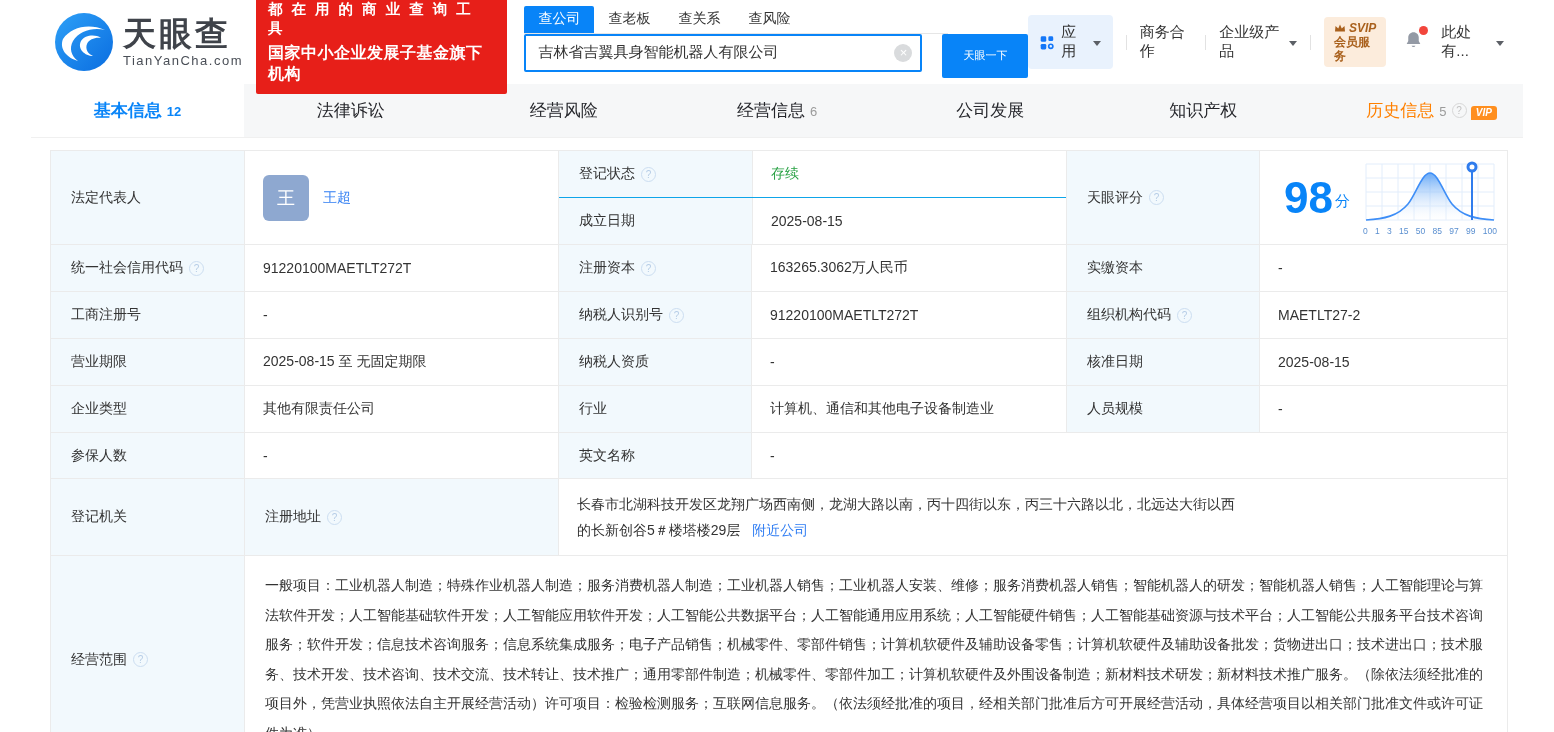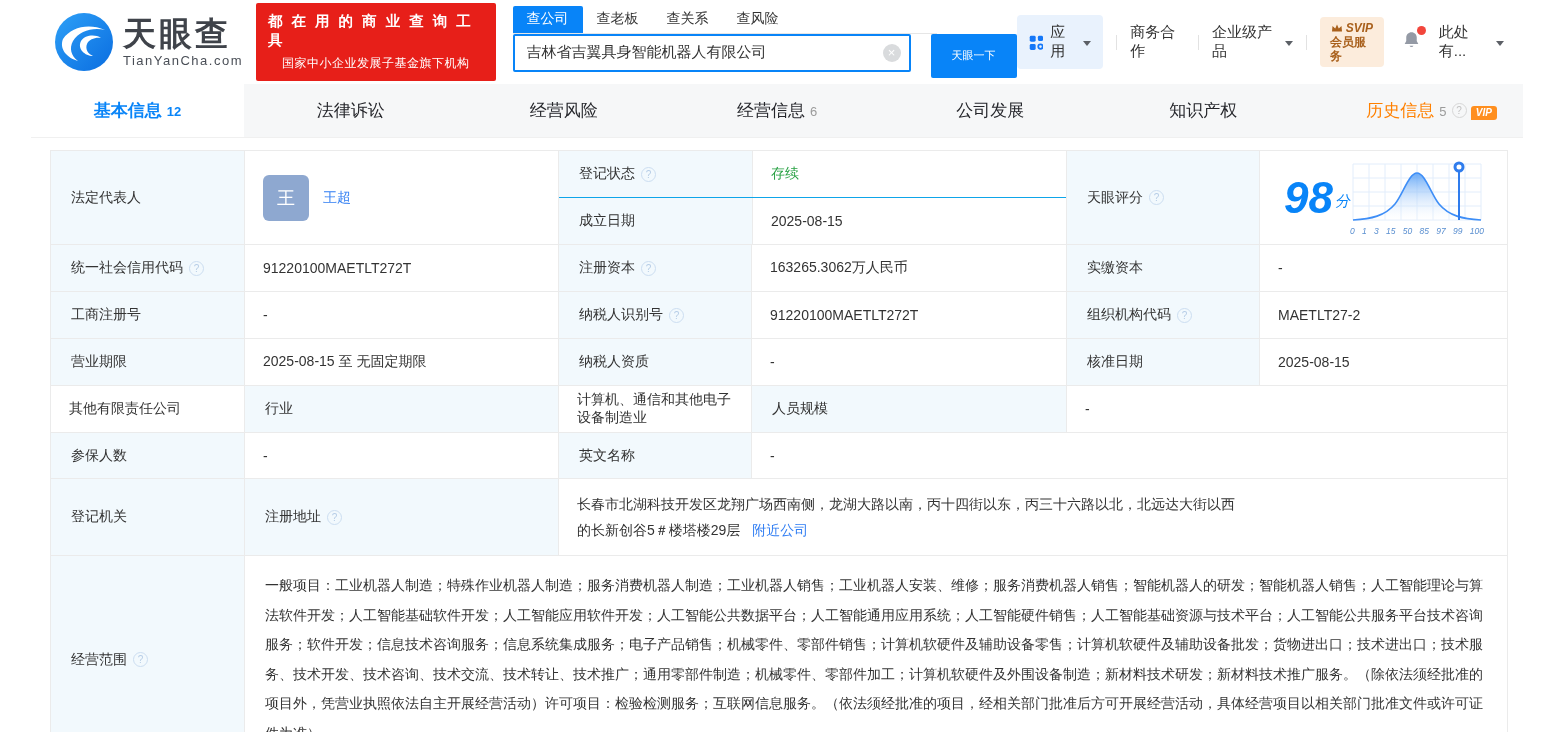--- a/index.html
+++ b/index.html
@@ -8,21 +8,21 @@
 
   
   .top { height:84px; display:flex; align-items:center; padding:0 50px 0 55px; background:#fff; }
   .logo-wrap { display:flex; align-items:center; gap:10px; }
   .logo-mark { width:58px; height:58px; }
   .logo-cn { font-size:33px; font-weight:700; color:#3f434a; letter-spacing:3px; line-height:34px; }
   .logo-en { font-size:13px; color:#4a4f57; letter-spacing:1.5px; margin-top:2px; }
   .slogan { margin-left:13px; background:#e71f19; color:#fff; padding:9px 12px; border-radius:2px;
     display:flex; flex-direction:column; gap:5px; }
   .slogan .l1 { font-size:14.5px; font-weight:700; letter-spacing:2.5px; }
-  .slogan .l2 { font-size:12px; font-weight:400; letter-spacing:0.5px;text-align:center; }
+  .slogan .l2 { font-size:16px; font-weight:700; letter-spacing:0.5px; }
 
   .search-area { margin-left:17px; display:flex; flex-direction:column; }
   .search-tabs { display:flex; align-items:flex-end; gap:0; height:27px; width:424px; border-bottom:1px solid #e6e6e6; }
   .stab { font-size:14px; color:#333; padding:4px 14px 5px; cursor:pointer; }
   .stab.active { background:#0884f8; color:#fff; border-radius:2px 2px 0 0; }
   .search-row { display:flex; }
   .input-wrap { position:relative; width:398px; }
   .input-wrap input { width:100%; height:38px; border:2px solid #0884f8; border-radius:2px;
     font-size:15px; color:#333; padding:0 36px 0 12px; outline:none;
     font-family:"Liberation Sans","DejaVu Sans",sans-serif; }
@@ -71,21 +71,21 @@
   .r1 { grid-template-columns:193px 314px 508px 193px 1fr; }
   .mid { flex-direction:column; align-items:stretch !important; padding:0; }
   .mrow { display:flex; flex:1; }
   .mrow + .mrow { border-top:1px solid #0ea5e9; }
   .mlbl { width:193px; background:#f2f9fd; display:flex; align-items:center; gap:6px; padding-left:20px; font-size:14px; color:#333; }
   .mval { flex:1; border-left:1px solid #ebebeb; display:flex; align-items:center; padding:0 18px; font-size:14px; color:#333; }
   .green { color:#2aa245; }
   .link { color:#317ef3; text-decoration:none; cursor:pointer; }
   .avatar { width:46px; height:46px; border-radius:6px; background:#8ea8d0; color:#fff; font-size:18px;
     display:flex; align-items:center; justify-content:center; margin-right:14px; flex:none; }
-  .score-cell { justify-content:flex-start; padding:0 10px 0 24px;font-style:italic; }
+  .score-cell { justify-content:space-between; padding:0 10px 0 24px; }
   .score-num { font-size:44px; font-weight:700; color:#0884f8; line-height:44px; }
   .score-unit { font-size:15px; color:#0884f8; margin:16px 0 0 2px; }
   .chart { width:134px; }
   .chart-axis { display:flex; justify-content:space-between; font-size:8.5px; color:#5a8fd0; margin-top:1px; }
   .addr-cell { padding:12px 18px; line-height:26px; display:block !important; }
   .scope-cell { padding:15px 20px; line-height:29.5px; display:block !important; font-size:14.5px; }
   .span3 { grid-column:span 3; }
   .span5 { grid-column:span 5; }
 </style>
 </head>
@@ -299,20 +299,21 @@
   <div class="trow h47">
     <div class="lbl">营业期限</div>
     <div class="val">2025-08-15 至 无固定期限</div>
     <div class="lbl">纳税人资质</div>
     <div class="val">-</div>
     <div class="lbl">核准日期</div>
     <div class="val">2025-08-15</div>
   </div>
 
   <div class="trow h47">
+    <div class="lbl">企业类型</div>
     <div class="val">其他有限责任公司</div>
     <div class="lbl">行业</div>
     <div class="val">计算机、通信和其他电子设备制造业</div>
     <div class="lbl">人员规模</div>
     <div class="val">-</div>
   </div>
 
   <div class="trow h46">
     <div class="lbl">参保人数</div>
     <div class="val">-</div>

